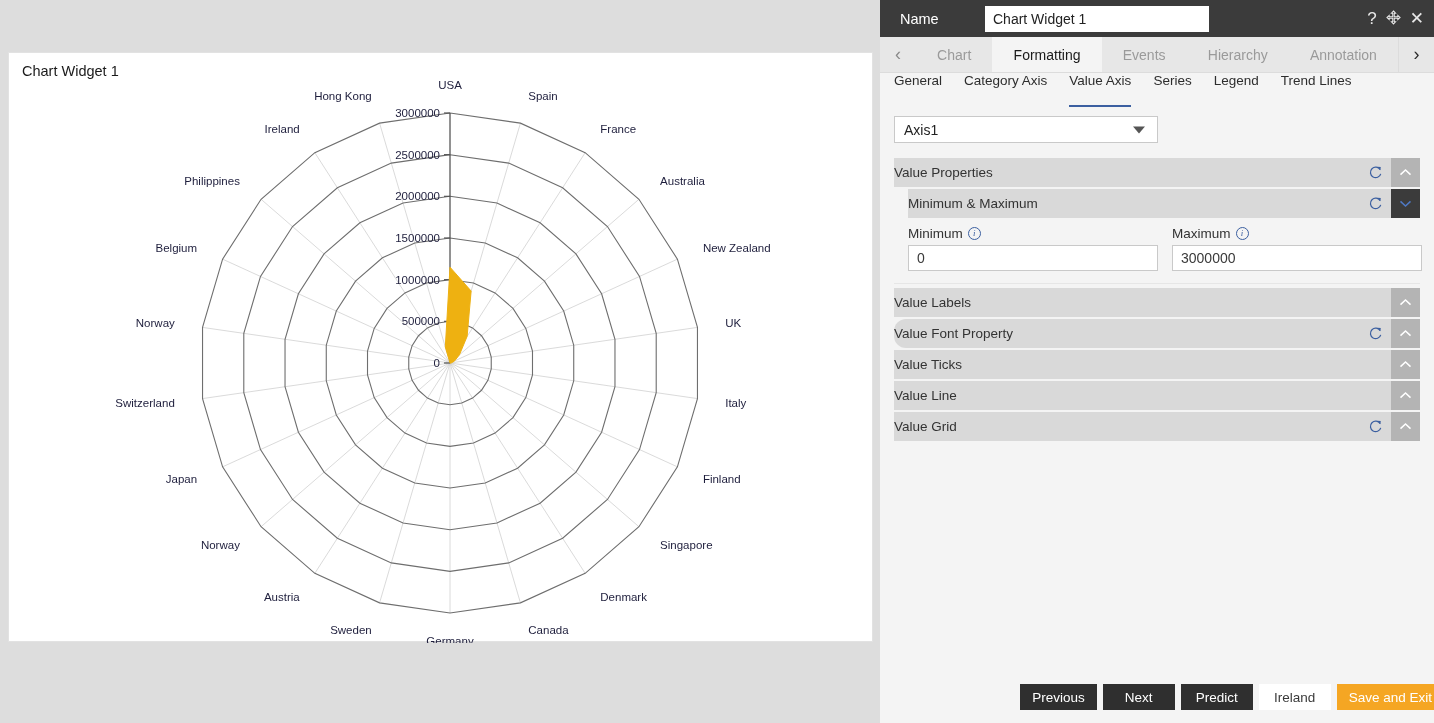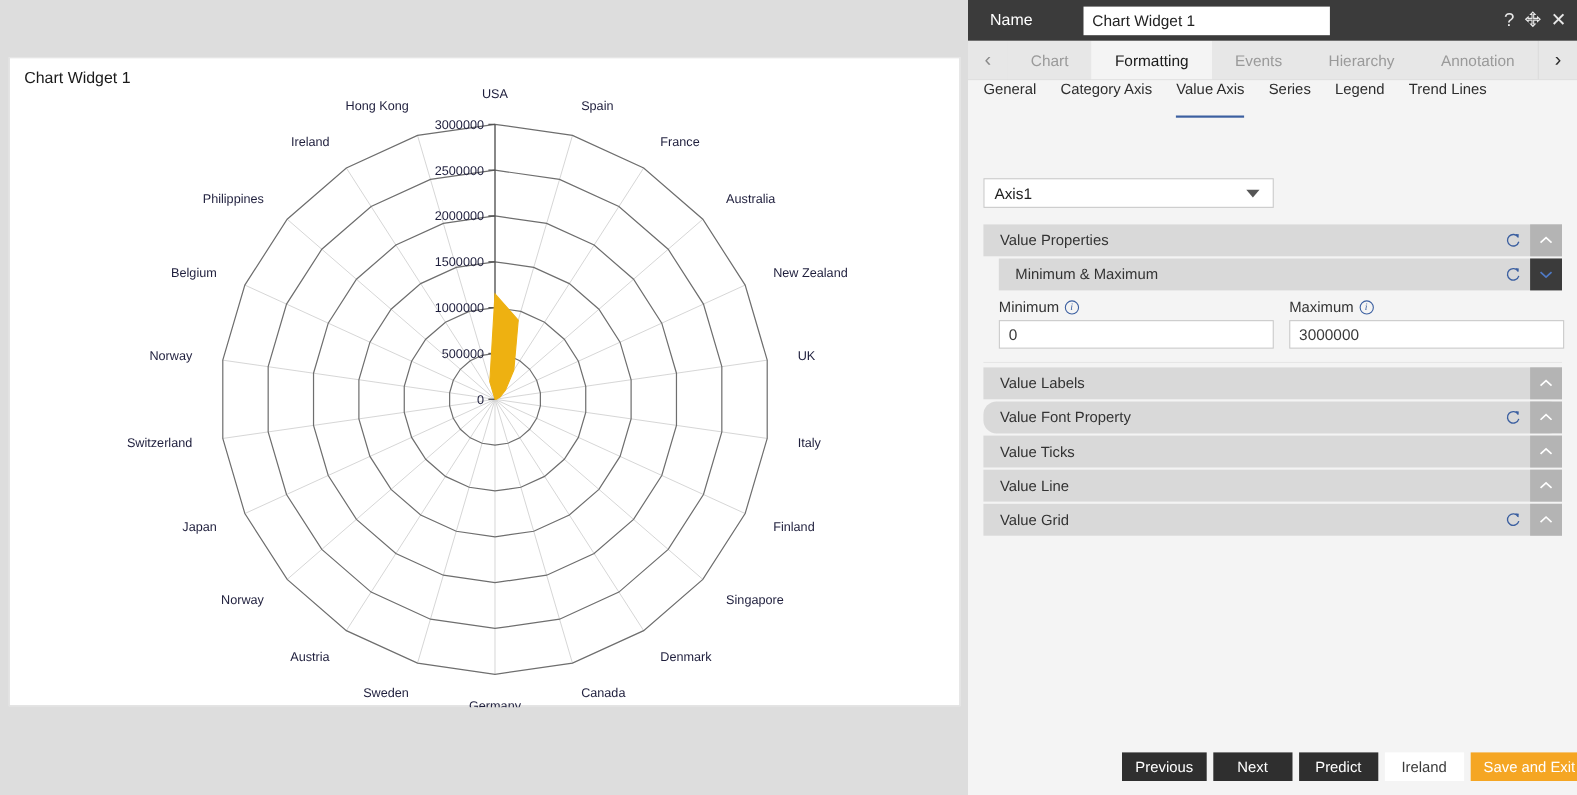--- a/index.html
+++ b/index.html
@@ -100,42 +100,41 @@
 
   
   #axis-select-row { padding: 9px 14px 0 14px; }
   #axis-select {
     position: relative;
     width: 264px; height: 27px;
     background: #ffffff; border: 1px solid #c9c9c9;
     display: flex; align-items: center;
     font-size: 14px; color: #222; padding-left: 9px;
     cursor: pointer;
-    margin-top: 46px;
   }
   #axis-select .caret {
     position: absolute; right: 12px; top: 50%;
     transform: translateY(-50%);
     width: 0; height: 0;
     border-left: 6px solid transparent;
     border-right: 6px solid transparent;
     border-top: 7px solid #555;
   }
 
   
   #accordion { margin-top: 15px; padding: 0 14px; }
   .acc-row {
     position: relative;
     height: 29px; background: #d9d9d9;
     display: flex; align-items: center;
     margin-bottom: 2px;
   }
   .acc-row.level2 { margin-left: 14px; }
   .acc-title {
-    font-size: 13.5px; color: #333; padding-left: 15px;
+    font-size: 13.5px; color: #333; 
   }
   .acc-actions {
     position: absolute; right: 0; top: 0; height: 29px;
     display: flex; align-items: stretch;
   }
   .acc-refresh {
     width: 32px; display: flex; align-items: center; justify-content: center;
     cursor: pointer;
   }
   .acc-chev {

